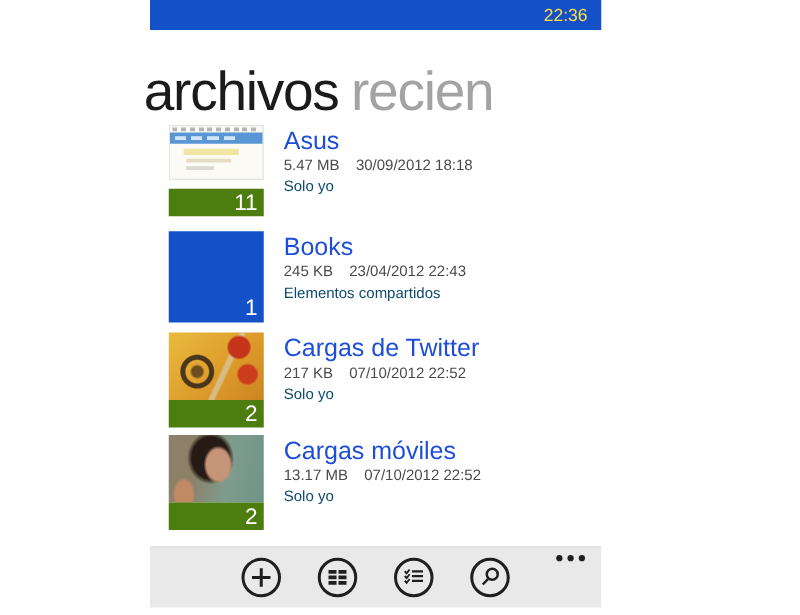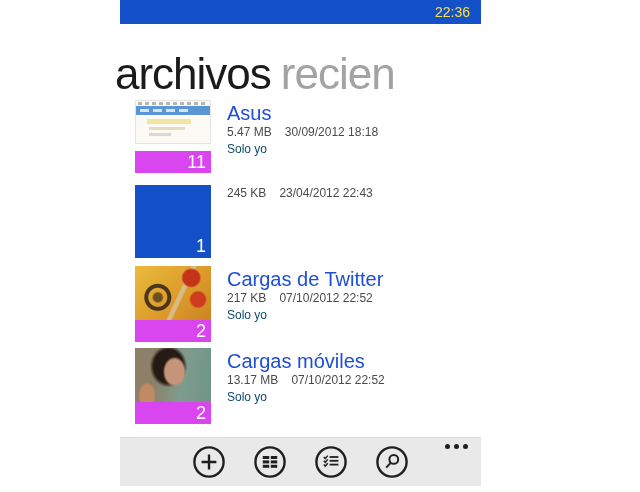--- a/index.html
+++ b/index.html
@@ -19,21 +19,21 @@
   .pano-title {
     position:absolute; left:115px; top:46px; width:507px; height:58px;
     font-size:44px; font-weight:300; letter-spacing:-1px;
     white-space:nowrap; overflow:hidden; color:#1b1b1b; line-height:56px;
   }
   .pano-title .ts { color:#a3a3a3; margin-left:10px; }
   
   .row { position:absolute; left:135px; width:346px; height:80px; cursor:default; }
   .tile { position:absolute; left:0; top:0; width:76px; }
   .count-strip {
-    position:absolute; left:0; width:76px; height:22px; background:#d946ef;
+    position:absolute; left:0; width:76px; height:22px; background:#4d7c0f;
     color:#ffffff; font-size:18px; line-height:22px; text-align:right;
     padding-right:5px;
   }
   .tile-solid {
     width:76px; height:73px; background:#1450c8; position:absolute; left:0; top:0;
   }
   .solid-count {
     position:absolute; right:5px; bottom:2px; color:#ffffff; font-size:18px; line-height:20px;
   }
   
@@ -118,23 +118,25 @@
       </div>
       <div class="f-share">Solo yo</div>
     </div>
   </div>
 
   <div class="row" style="top:185px">
     <div class="tile-solid">
       <span class="solid-count">1</span>
     </div>
     <div class="info">
+      <div class="f-name">Books</div>
       <div class="f-meta">
         <span>245 KB</span><span class="f-date">23/04/2012 22:43</span>
       </div>
+      <div class="f-share">Elementos compartidos</div>
     </div>
   </div>
 
   <div class="row" style="top:266px">
     <div class="tile">
       <div class="thumb-twitter"></div>
       <div class="count-strip" style="top:54px">
         <span>2</span>
       </div>
     </div>

